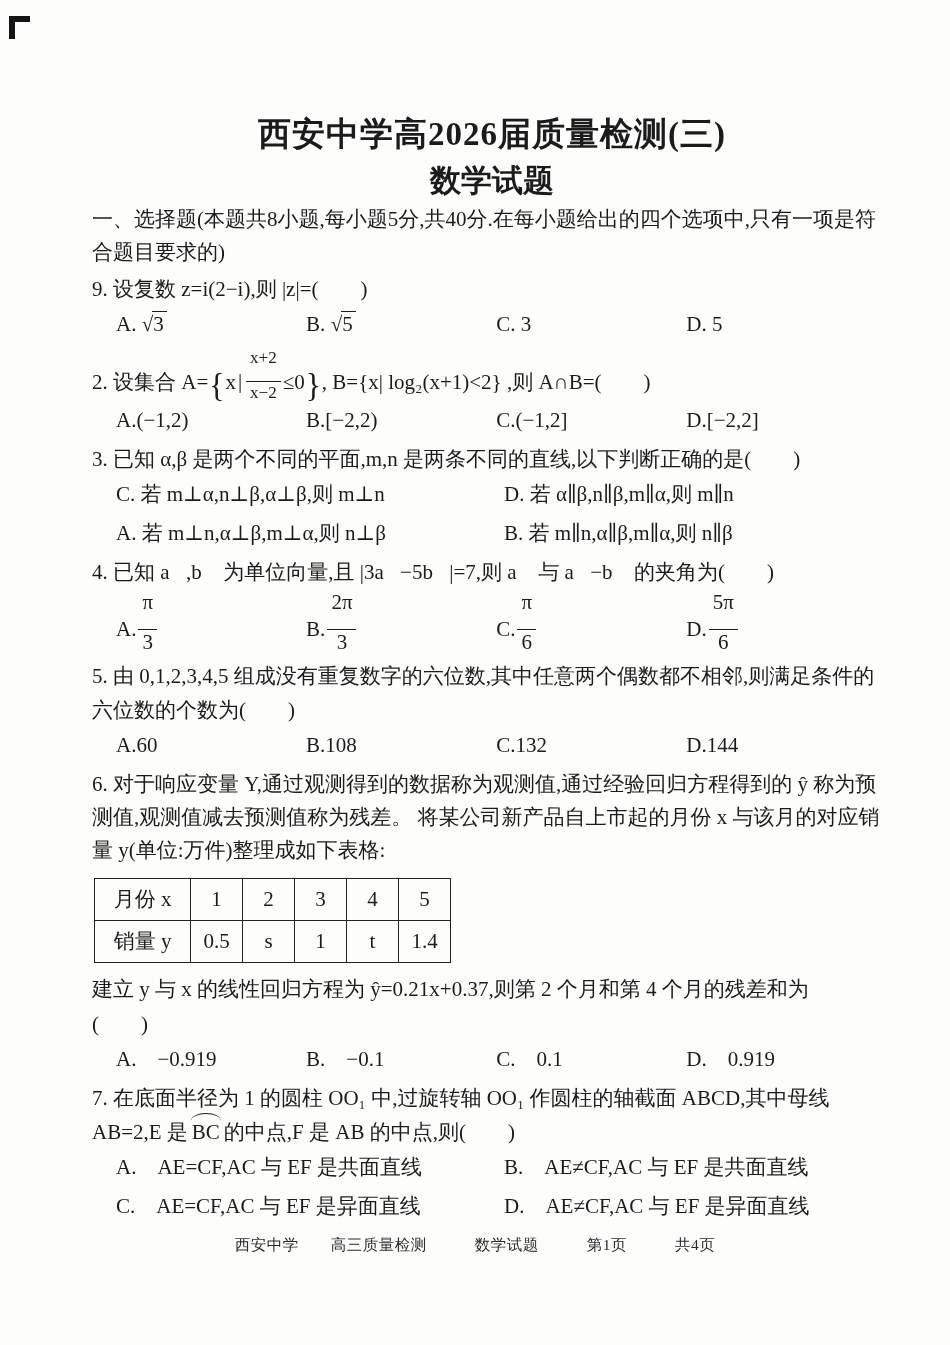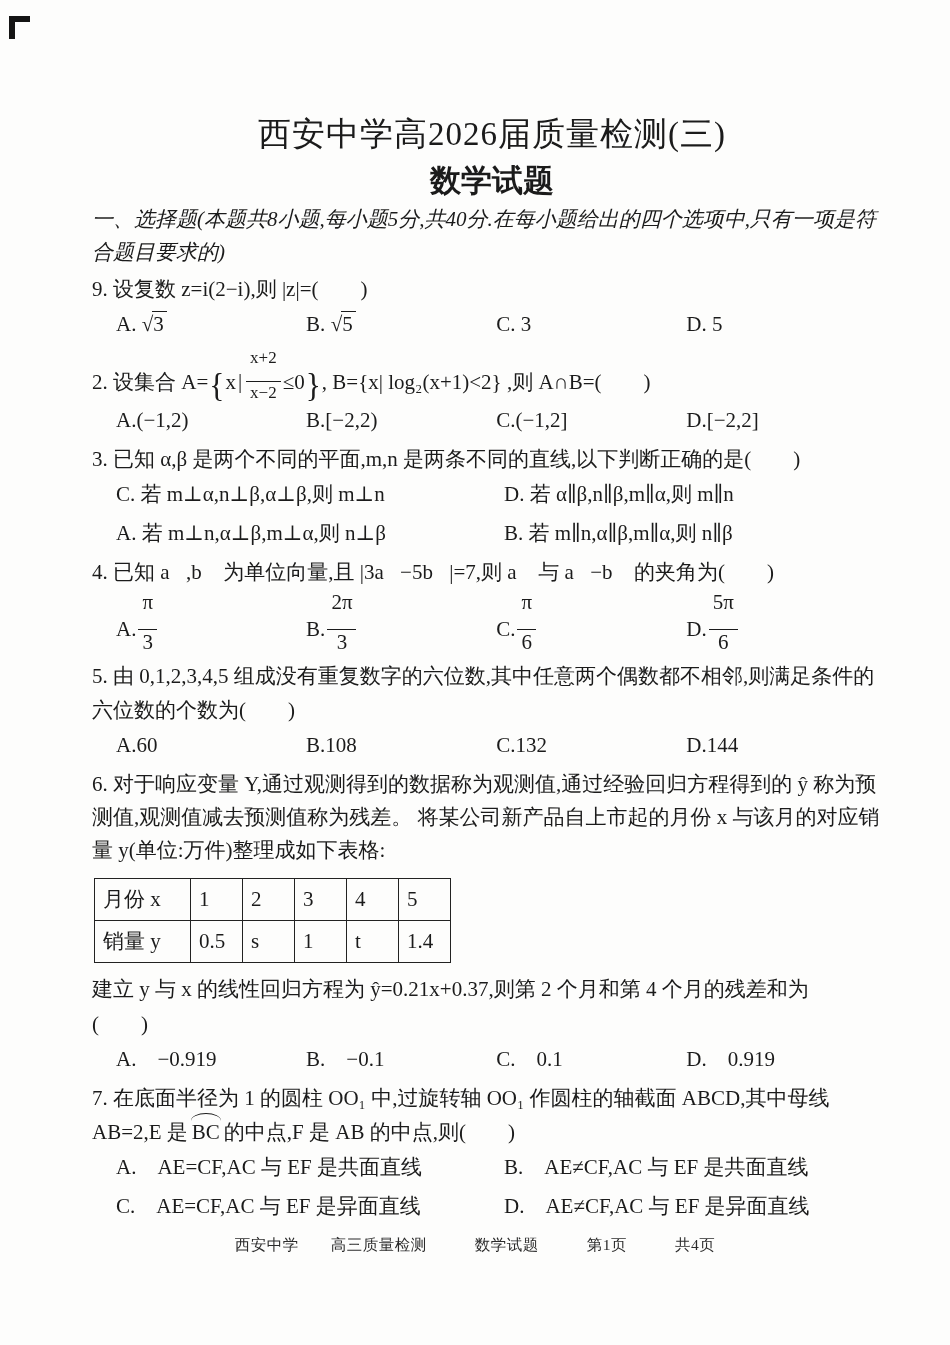--- a/index.html
+++ b/index.html
@@ -9,24 +9,24 @@
     background: #fdfdfc; color: #1b1b1b;
     font-family: "Liberation Serif", "DejaVu Serif", serif;
     font-size: 21px; line-height: 1.58;
     padding: 112px 58px 0 92px;
   }
   .corner-mark {
     position: absolute; top: 16px; left: 9px;
     width: 21px; height: 23px;
     border-top: 6px solid #141414; border-left: 6px solid #141414;
   }
-  .title { margin: 0; text-align: center; font-size: 33px; font-weight: 400; letter-spacing: 1px; line-height: 1.35; }
+  .title { margin: 0; text-align: center; font-size: 33px; font-weight: 700; letter-spacing: 1px; line-height: 1.35; }
   .subtitle { margin: 4px 0 0; text-align: center; font-size: 31px; font-weight: 700; line-height: 1.3; }
   .info { margin: 10px 0 14px; text-align: center; font-size: 22px; }
-  .section-heading { margin: 2px 0 4px; font-style: italic; }
+  .section-heading { margin: 2px 0 4px; }
   .question { margin: 0 0 5px; }
   .q-text { margin: 2px 0; }
   .options { display: flex; padding-left: 24px; margin: 1px 0 6px; align-items: center; }
   .options-4 > .opt { flex: 0 0 24.5%; }
   .options-2 > .opt { flex: 0 0 50%; }
   .opt { white-space: nowrap; }
 
   
   .frac { display: inline-block; vertical-align: -0.58em; text-align: center; line-height: 1.12; margin: 0 2px; }
   .frac .num { display: block; border-bottom: 1.4px solid currentColor; padding: 0 4px 14px; }
@@ -45,21 +45,21 @@
   
   .arc { position: relative; display: inline-block; padding: 0 2px; margin: 0 2px; }
   .arc::before {
     content: ""; position: absolute; left: 1px; right: 1px; top: -3px; height: 7px;
     border-top: 1.5px solid currentColor;
     border-radius: 50% 50% 0 0 / 100% 100% 0 0;
   }
 
   
   .data-table { border-collapse: collapse; margin: 10px 0 10px 2px; }
-  .data-table td { border: 1.6px solid #222; text-align: left; padding: 4px 8px; font-size: 21px; min-width: 52px; }
+  .data-table td { border: 1.6px solid #222; text-align: center; padding: 4px 8px; font-size: 21px; min-width: 52px; }
   .data-table td:first-child { width: 96px; }
 
   .paren-line { margin: 0 0 2px; }
 
   .footer {
     position: absolute; left: 0; right: 0; bottom: 88px;
     text-align: center; font-size: 15.5px; color: #2b2b2b; letter-spacing: .5px;
   }
 </style>
 </head>

